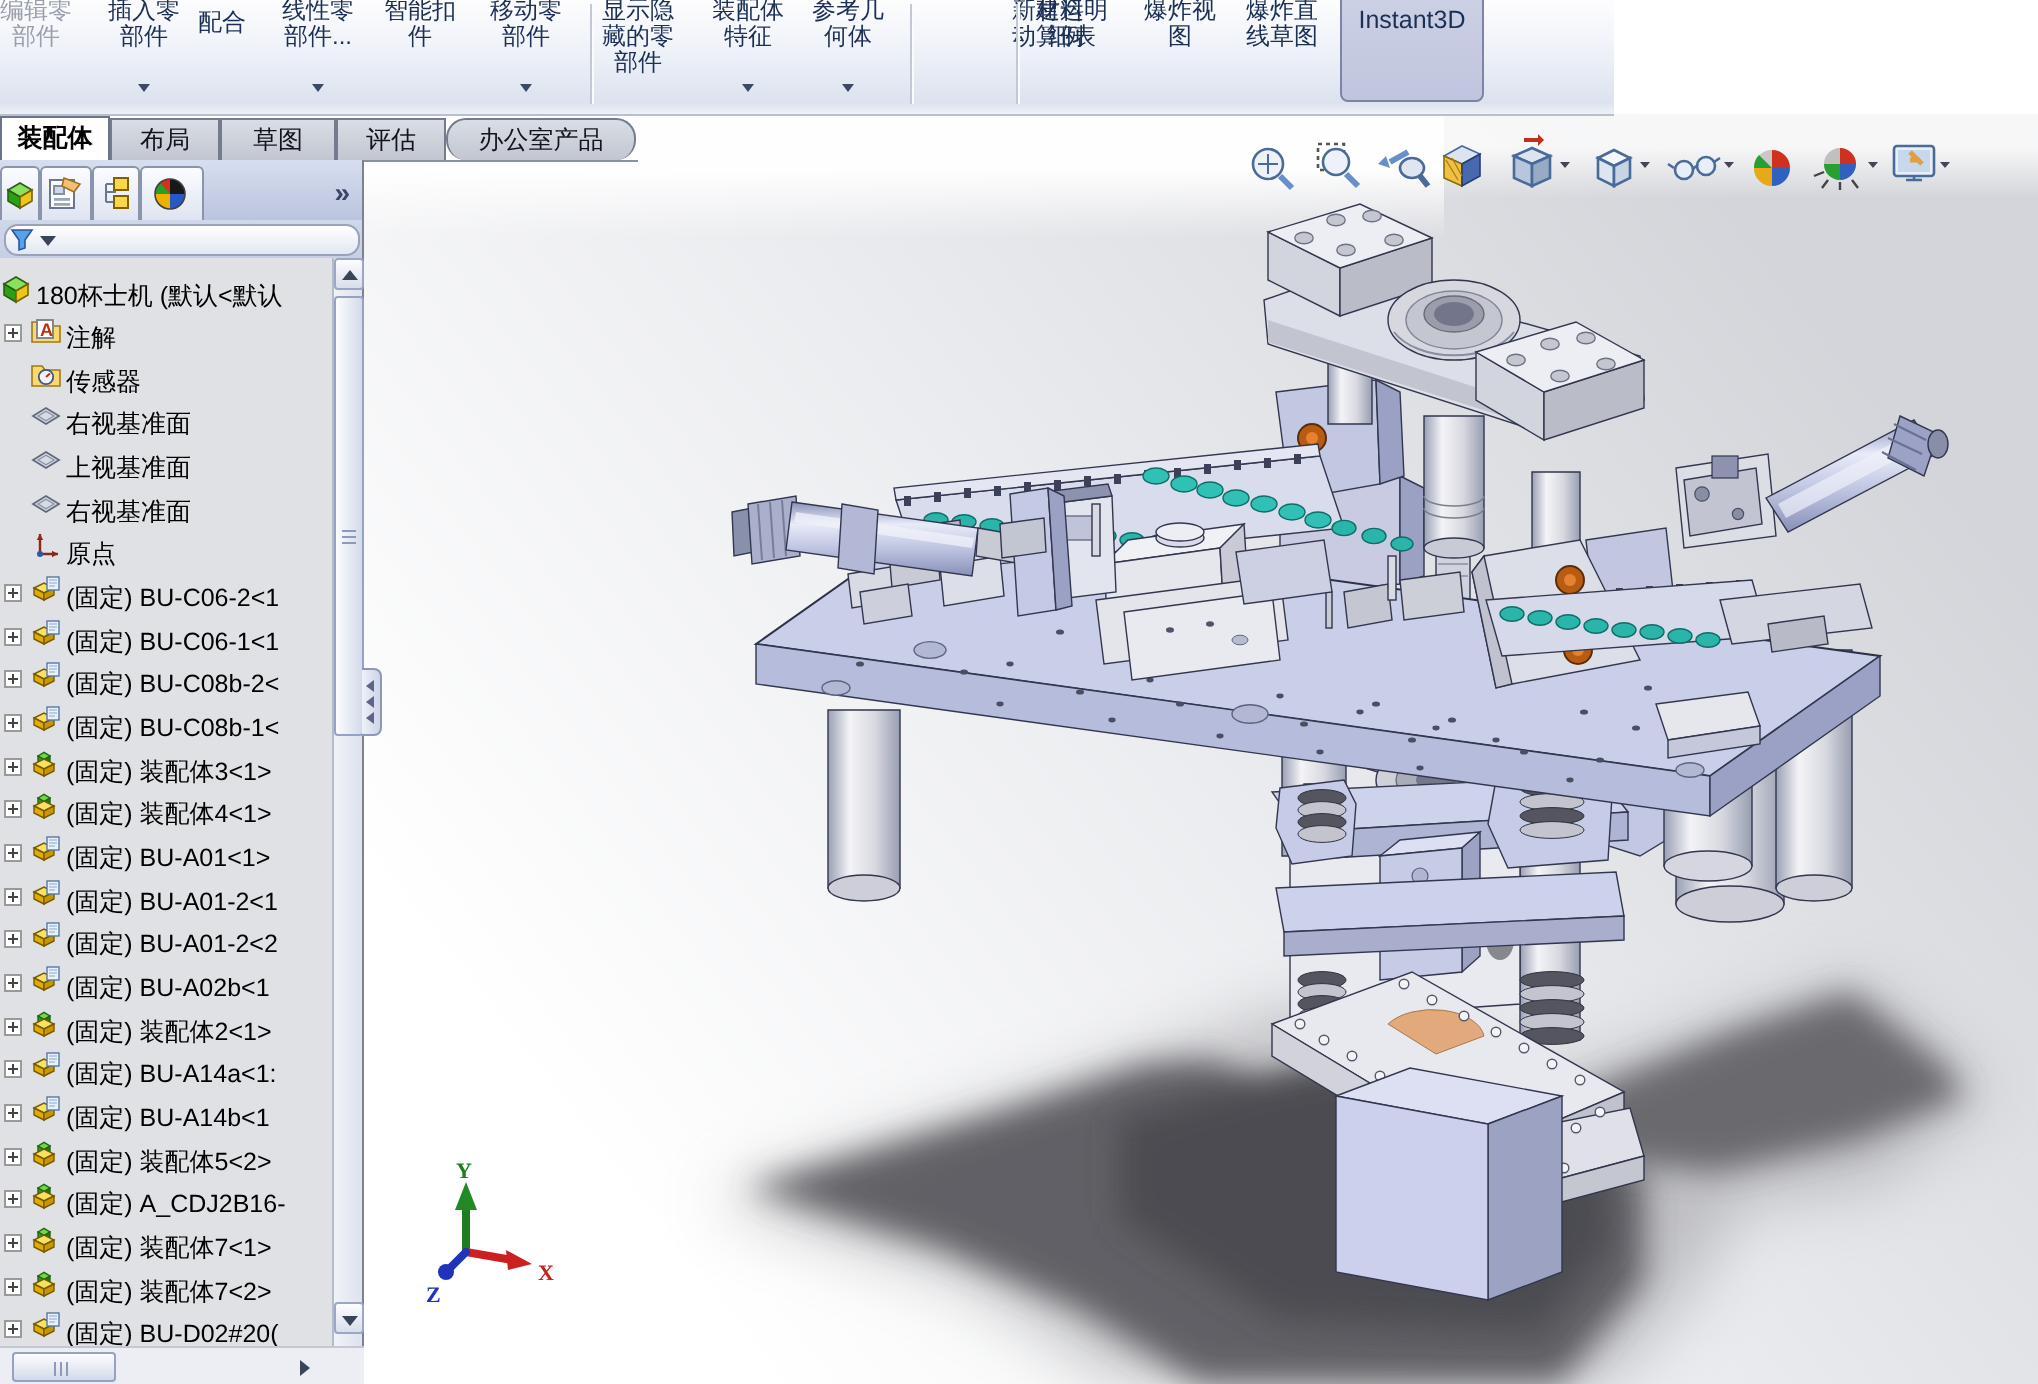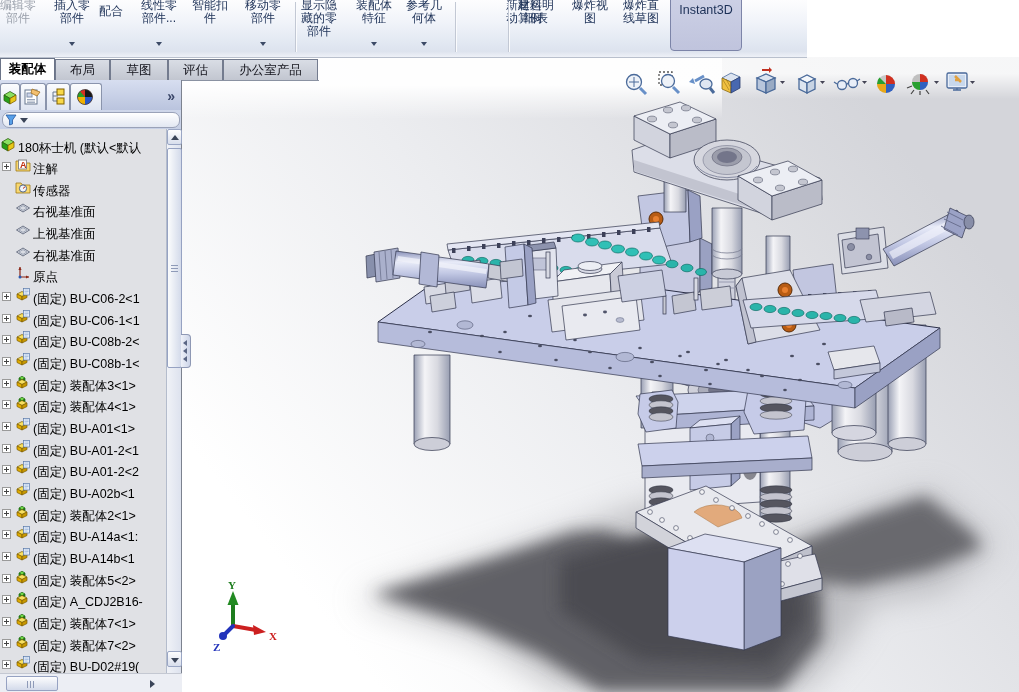--- a/index.html
+++ b/index.html
@@ -435,21 +435,21 @@
 图</div>
 <div class="tbtn" style="left:617px;width:48px;">爆炸直
 线草图</div>
 <div id="i3d">Instant3D</div>
 </div>
 <div class="abs" id="tabbar">
 <div class="dtab act" style="left:0px;width:53px;">装配体</div>
 <div class="dtab" style="left:55px;width:53px;">布局</div>
 <div class="dtab" style="left:110px;width:56px;">草图</div>
 <div class="dtab" style="left:168px;width:53px;">评估</div>
-<div class="dtab" style="left:223px;width:93px;">办公室产品</div>
+<div class="dtab" style="left:223px;width:93px;border-radius:10px;">办公室产品</div>
 </div>
 <div class="abs" id="vline"></div>
 <div class="abs" id="lpanel">
 <div id="ptabs">
  <div class="ptab" style="left:0px;width:18px;"><svg width="16" height="16" style="margin:5px 0 0 1px" viewBox="0 0 16 16">
             <polygon points="2,6 8,2.5 14,6 8,9.5" fill="#8ae060" stroke="#2a6010" stroke-width="0.8"></polygon>
             <polygon points="2,6 8,9.5 8,15 2,11.5" fill="#28a018" stroke="#2a6010" stroke-width="0.8"></polygon>
             <polygon points="8,9.5 14,6 14,11.5 8,15" fill="#e8c818" stroke="#806000" stroke-width="0.8"></polygon>
           </svg></div>
  <div class="ptab" style="left:20px;width:24px;"><svg width="18" height="17" style="margin:4px 0 0 3px" viewBox="0 0 18 17">
@@ -734,21 +734,21 @@
         </div>
         <div class="trow" style="top:524.1px">
           <div class="plus"></div>
           <svg class="ticon" viewBox="0 0 16 16">
             <polygon points="2,7 7,4.5 12,7 7,9.5" fill="#f8e060" stroke="#7a5a00" stroke-width="0.7"></polygon>
             <polygon points="2,7 7,9.5 7,13 2,10.5" fill="#e0ac00" stroke="#7a5a00" stroke-width="0.7"></polygon>
             <polygon points="7,9.5 12,7 12,10.5 7,13" fill="#c89800" stroke="#7a5a00" stroke-width="0.7"></polygon>
             <rect x="8.5" y="1.5" width="6" height="6.5" fill="#e8f0fc" stroke="#5878a8" stroke-width="0.7"></rect>
             <path d="M9.5,3 h4 M9.5,4.5 h4 M9.5,6 h3" stroke="#88a8d0" stroke-width="0.6"></path>
           </svg>
-          <div class="txt">(固定) BU-D02#19(</div>
+          <div class="txt">(固定) BU-D02#20(</div>
         </div>
       </div>
 <div id="vsb">
  <div class="sbtn" style="top:0px;">
           <div class="uarr" style="left:3px;top:5px;"></div>
         </div>
  <div id="vthumb" style="top:19px;height:220px;">
           <div class="grip" style="left:3px;top:116px;width:7px;height:1px;"></div>
           <div class="grip" style="left:3px;top:119px;width:7px;height:1px;"></div>
           <div class="grip" style="left:3px;top:122px;width:7px;height:1px;"></div>

